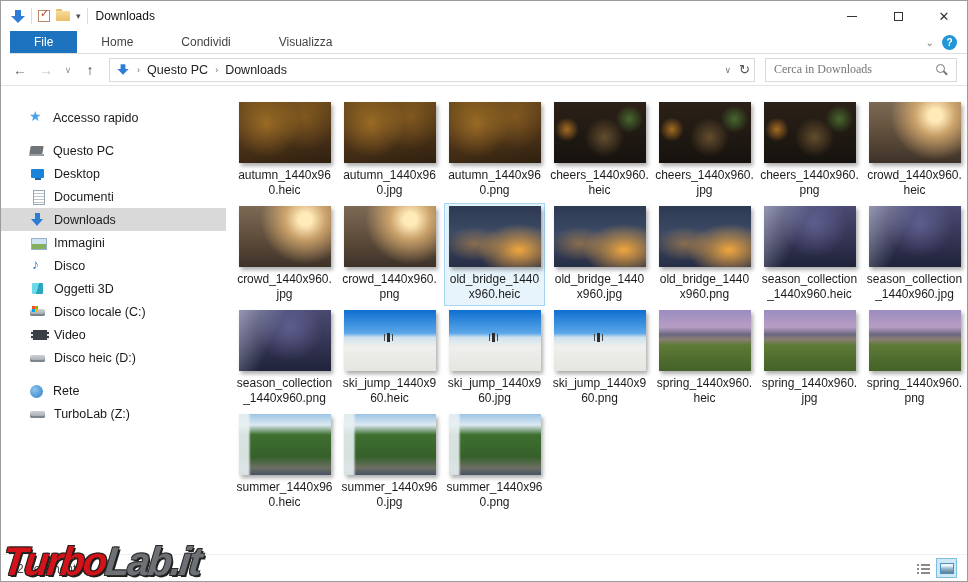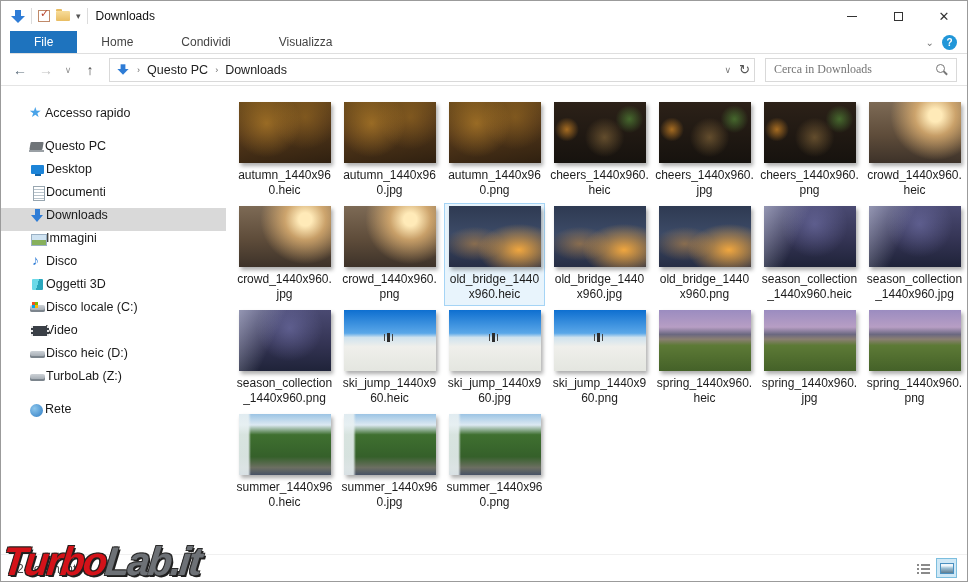--- a/index.html
+++ b/index.html
@@ -53,21 +53,21 @@
   .addr-refresh { font-size:13px; color:#555; }
   .searchbox { flex:0 0 192px; height:24px; border:1px solid #d9d9d9; display:flex; align-items:center; padding:0 8px; margin-left:6px; }
   .searchbox input { border:none; outline:none; flex:1; font-size:12px; color:#7f1d1d; font-family:Liberation Serif, serif; background:transparent; }
   .lens { position:relative; width:13px; height:13px; display:inline-block; }
   .lens::before { content:""; position:absolute; left:1px; top:1px; width:7px; height:7px; border:1.5px solid #777; border-radius:50%; }
   .lens::after { content:""; position:absolute; left:8px; top:9px; width:5px; height:1.5px; background:#777; transform:rotate(45deg); }
 
   
   .body { flex:1 1 auto; display:flex; overflow:hidden; }
   .sidebar { width:225px; flex:0 0 auto; padding-top:20px; overflow:hidden; }
-  .side-item { display:flex; align-items:flex-start; height:23px; font-size:12.5px; color:#1a1a1a; cursor:default; }
+  .side-item { display:flex; align-items:center; height:23px; font-size:12.5px; color:#1a1a1a; cursor:default; gap:8px; }
   .side-item[data-level="0"] { padding-left:28px; }
   .side-item[data-level="1"] { padding-left:29px; }
   .side-item[data-gap="true"] { margin-top:10px; }
   .side-item[data-state="selected"] { background:#d9d9d9; }
 
   .side-ic { width:16px; height:16px; position:relative; flex:0 0 auto; }
   .side-ic[data-icon="quick-access"]::before { content:"\2605"; color:#4aa3e8; font-size:14px; position:absolute; top:-2px; left:0; }
   .side-ic[data-icon="pc"]::before { content:""; position:absolute; left:1px; top:3px; width:13px; height:8px; background:#6f7478; transform:skewX(-10deg); border-radius:1px; }
   .side-ic[data-icon="pc"]::after { content:""; position:absolute; left:0; top:11px; width:15px; height:2px; background:#9aa0a5; }
   .side-ic[data-icon="desktop"]::before { content:""; position:absolute; left:1px; top:3px; width:13px; height:9px; background:#1c84d8; border-radius:1px; }
@@ -262,28 +262,28 @@
         <div class="side-item" data-level="1">
           <span class="side-ic" data-icon="video"></span>
           <span>Video</span>
         </div>
 
         <div class="side-item" data-level="1">
           <span class="side-ic" data-icon="drive"></span>
           <span>Disco heic (D:)</span>
         </div>
 
-        <div class="side-item" data-level="1">
-          <span class="side-ic" data-icon="drive"></span>
-          <span>TurboLab (Z:)</span>
-        </div>
-
         <div class="side-item" data-level="0" data-gap="true">
           <span class="side-ic" data-icon="network"></span>
           <span>Rete</span>
+        </div>
+
+        <div class="side-item" data-level="1">
+          <span class="side-ic" data-icon="drive"></span>
+          <span>TurboLab (Z:)</span>
         </div>
       </aside>
 
     <main class="content">
 
         <article class="tile" title="autumn_1440x960.heic">
           <div class="thumb" data-thumb="autumn"></div>
           <div class="tile-label">
             <div>autumn_1440x96</div>
             <div>0.heic</div>

